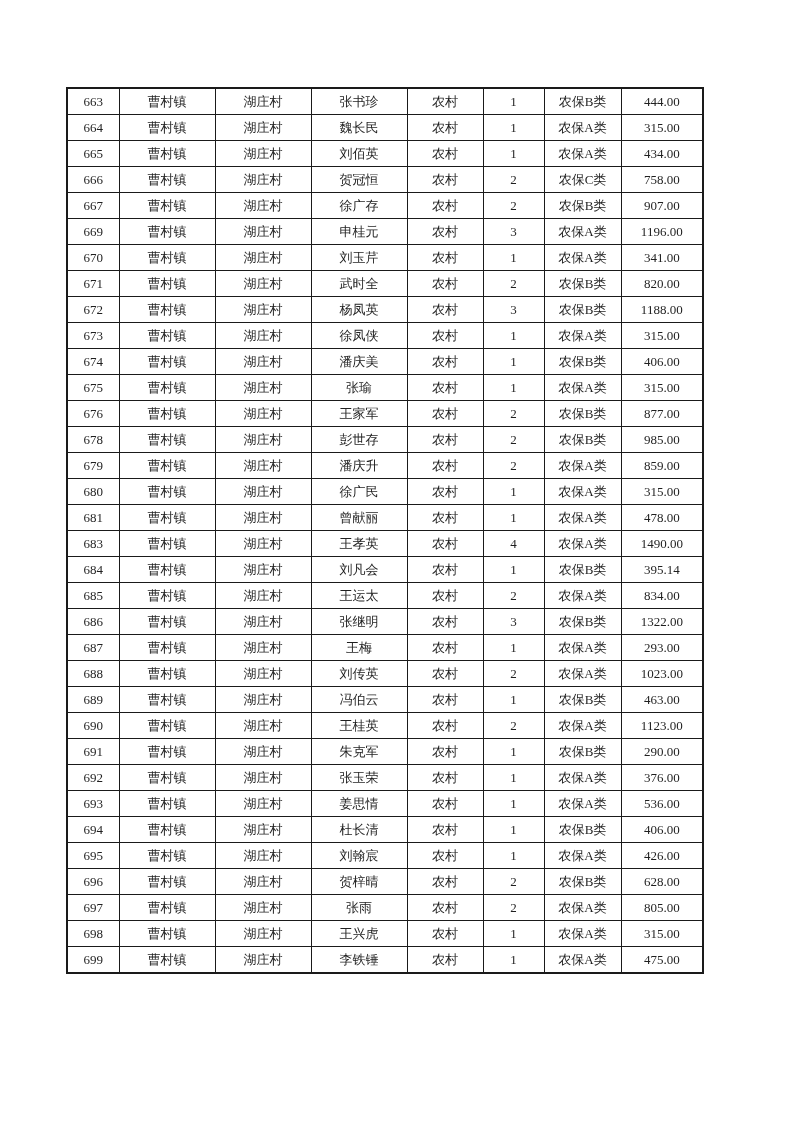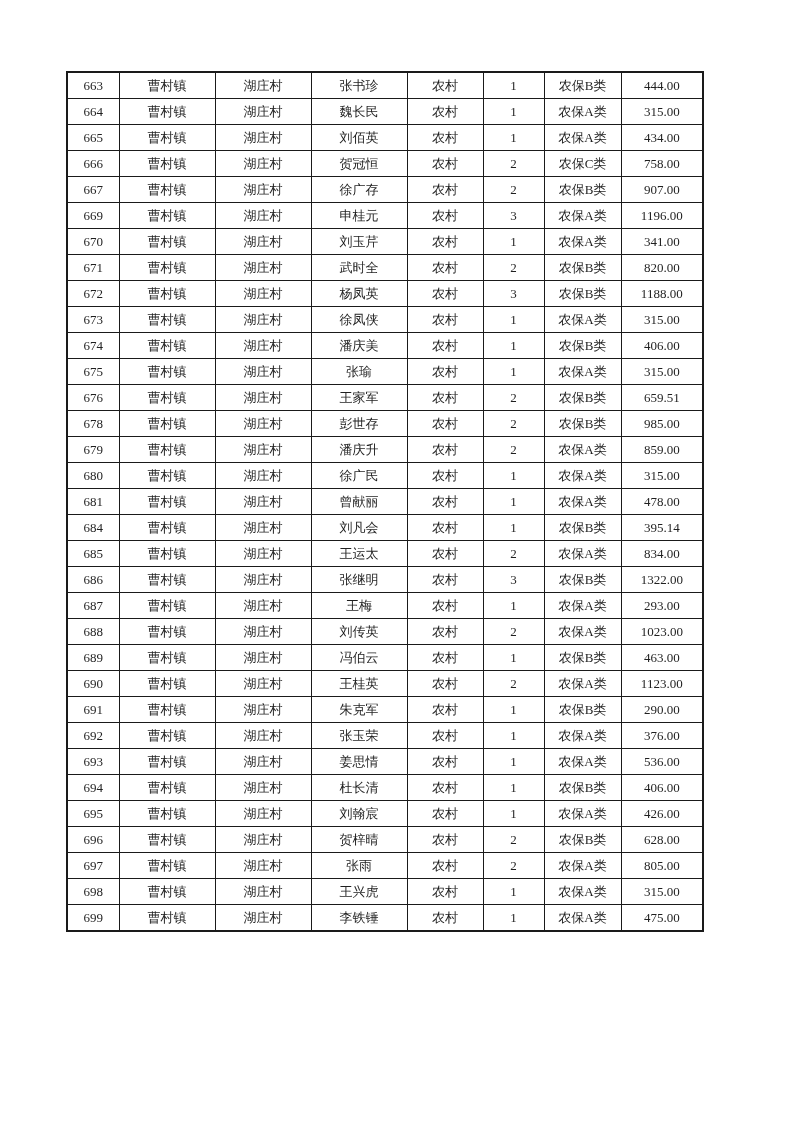--- a/index.html
+++ b/index.html
@@ -11,21 +11,21 @@
     position: relative;
     width: 794px;
     height: 1122px;
     background: #ffffff;
     overflow: hidden;
     font-family: "Liberation Serif", "DejaVu Serif", serif;
   }
   table.data-table {
     position: absolute;
     left: 66px;
-    top: 71px;
+    top: 87px;
     width: 636px;
     border-collapse: collapse;
     table-layout: fixed;
     border: 2px solid #1a1a1a;
   }
   table.data-table td {
     border: 1px solid #1a1a1a;
     height: 25px;
     padding: 0 2px;
     text-align: center;
@@ -181,21 +181,21 @@
           <td>315.00</td>
         </tr>
         <tr>
           <td>676</td>
           <td>曹村镇</td>
           <td>湖庄村</td>
           <td>王家军</td>
           <td>农村</td>
           <td>2</td>
           <td>农保B类</td>
-          <td>659.51</td>
+          <td>877.00</td>
         </tr>
         <tr>
           <td>678</td>
           <td>曹村镇</td>
           <td>湖庄村</td>
           <td>彭世存</td>
           <td>农村</td>
           <td>2</td>
           <td>农保B类</td>
           <td>985.00</td>
@@ -222,20 +222,30 @@
         </tr>
         <tr>
           <td>681</td>
           <td>曹村镇</td>
           <td>湖庄村</td>
           <td>曾献丽</td>
           <td>农村</td>
           <td>1</td>
           <td>农保A类</td>
           <td>478.00</td>
+        </tr>
+        <tr>
+          <td>683</td>
+          <td>曹村镇</td>
+          <td>湖庄村</td>
+          <td>王孝英</td>
+          <td>农村</td>
+          <td>4</td>
+          <td>农保A类</td>
+          <td>1490.00</td>
         </tr>
         <tr>
           <td>684</td>
           <td>曹村镇</td>
           <td>湖庄村</td>
           <td>刘凡会</td>
           <td>农村</td>
           <td>1</td>
           <td>农保B类</td>
           <td>395.14</td>

